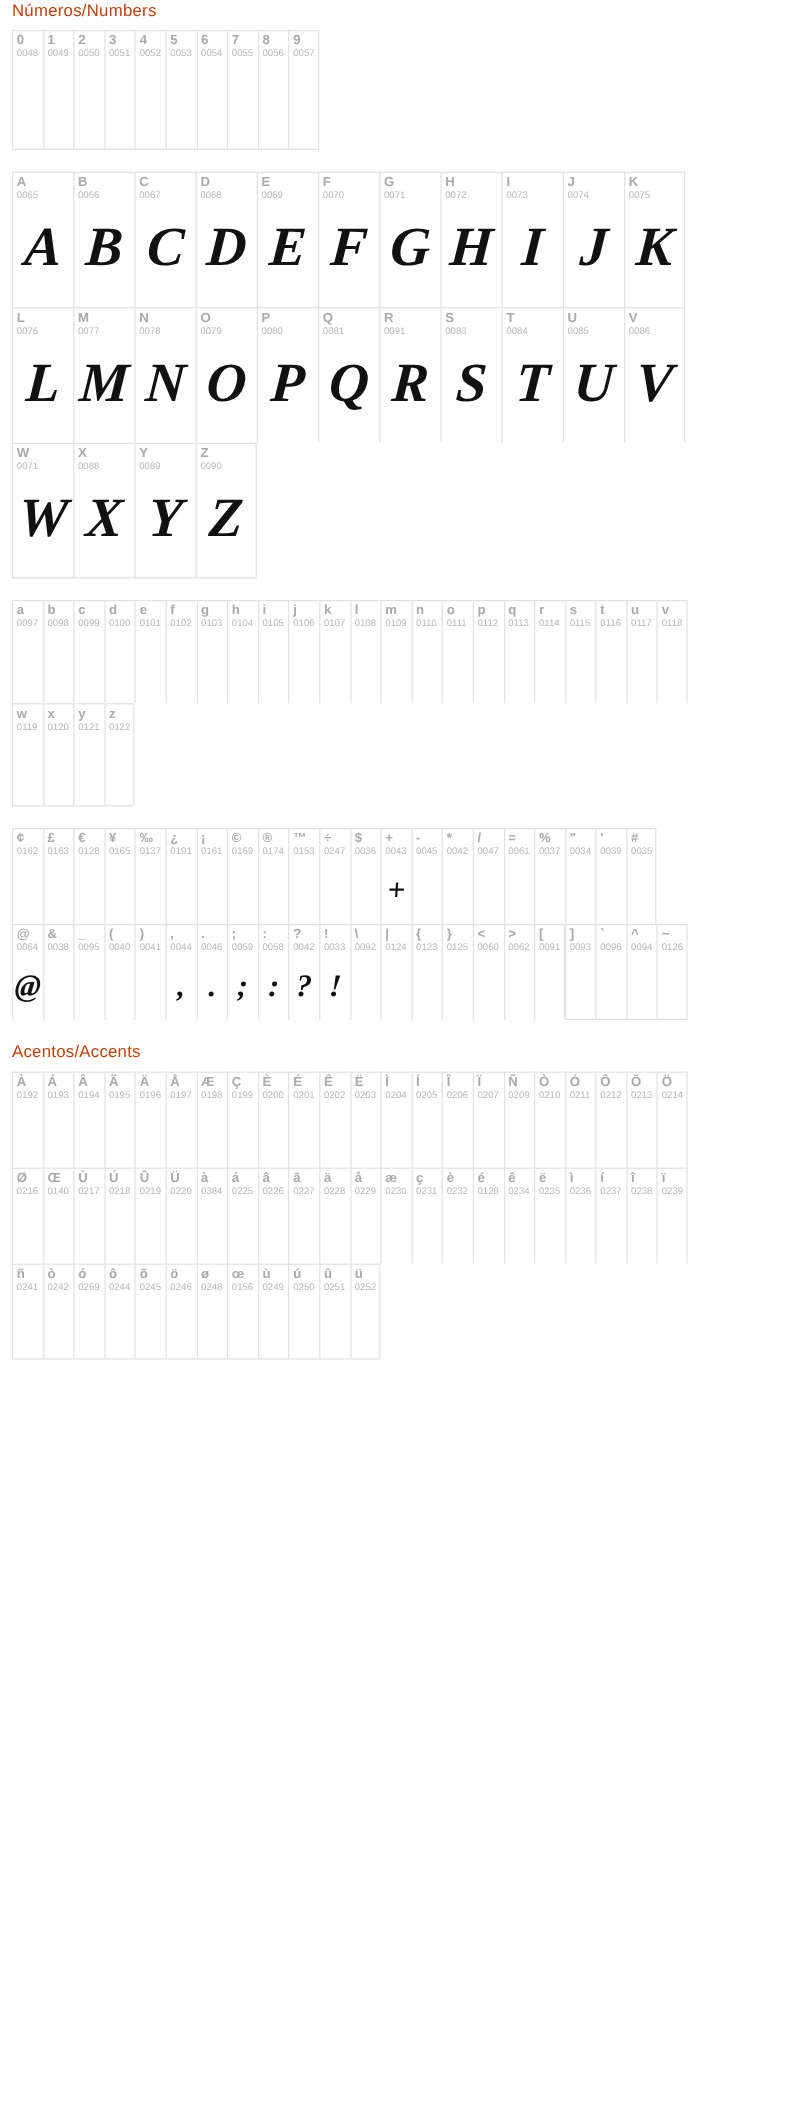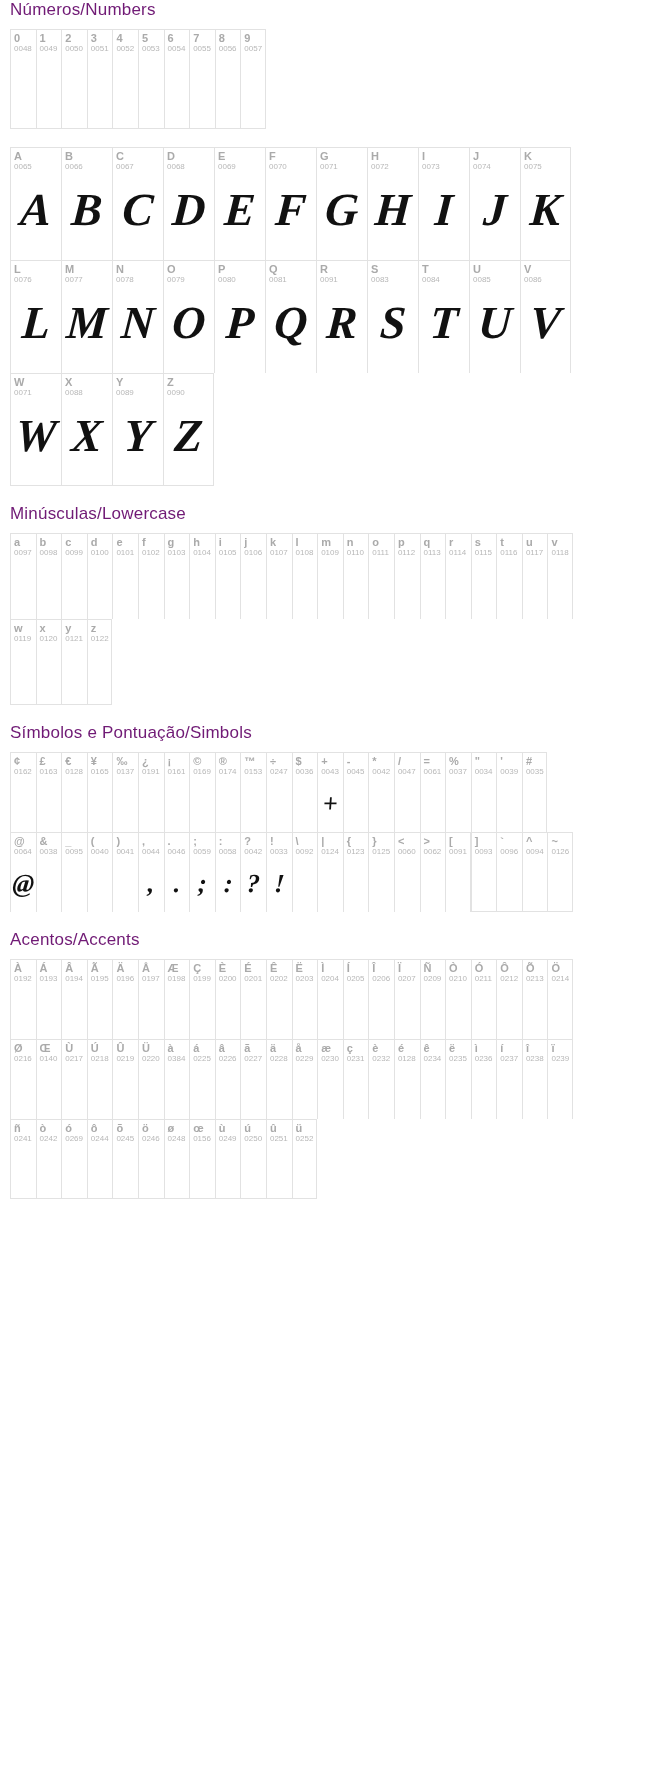--- a/index.html
+++ b/index.html
@@ -15,22 +15,22 @@
   }
   .page {
     width: 661px;
     box-sizing: border-box;
     padding: 0 0 20px 0;
   }
   .section {
     margin: 0 0 18px 0;
   }
   .section-title {
-    font-size: 17px;
-    color: #701a75;
+    font-size: 14px;
+    color: #c2410c;
     font-weight: normal;
     margin: 0 0 9px 10px;
     letter-spacing: 0.2px;
   }
   .grid {
     display: flex;
     flex-wrap: wrap;
     margin-left: 10px;
     width: 651px;
     box-sizing: border-box;
@@ -290,21 +290,20 @@
             </div>
             <div class="cell">
               <span class="ch">Z</span>
               <span class="code">0090</span>
               <span class="glyph">Z</span>
             </div>
           </div>
         </div>
       </div>
       <div class="section">
-        <div class="section-title">Minúsculas/Lowercase</div>
         <div class="grid lowercase">
           <div class="row">
             <div class="cell">
               <span class="ch">a</span>
               <span class="code">0097</span>
               <span class="glyph"></span>
             </div>
             <div class="cell">
               <span class="ch">b</span>
               <span class="code">0098</span>
@@ -429,21 +428,20 @@
             </div>
             <div class="cell">
               <span class="ch">z</span>
               <span class="code">0122</span>
               <span class="glyph"></span>
             </div>
           </div>
         </div>
       </div>
       <div class="section">
-        <div class="section-title">Símbolos e Pontuação/Simbols</div>
         <div class="grid symbols">
           <div class="row">
             <div class="cell">
               <span class="ch">¢</span>
               <span class="code">0162</span>
               <span class="glyph"></span>
             </div>
             <div class="cell">
               <span class="ch">£</span>
               <span class="code">0163</span>

